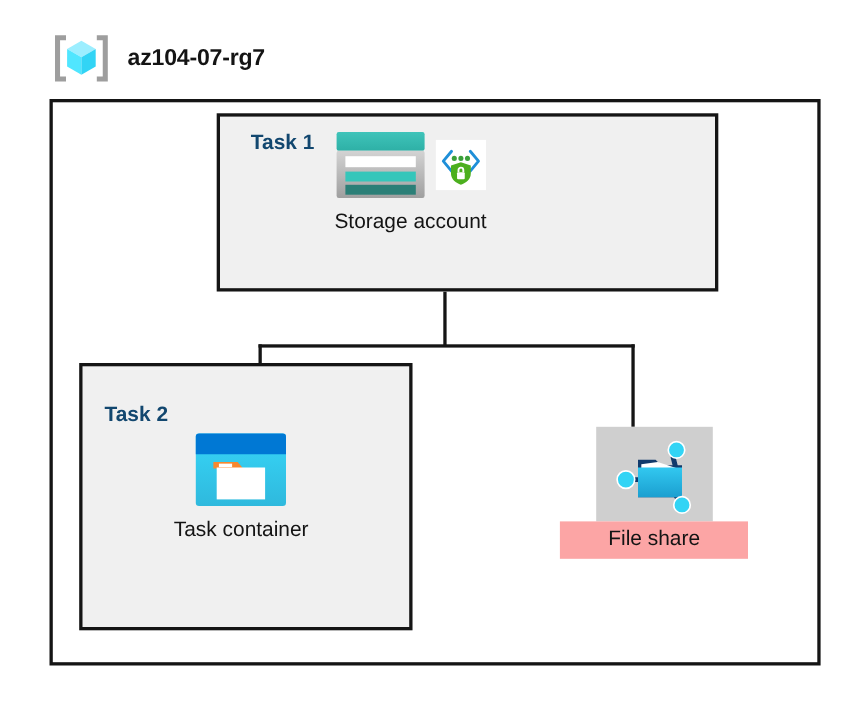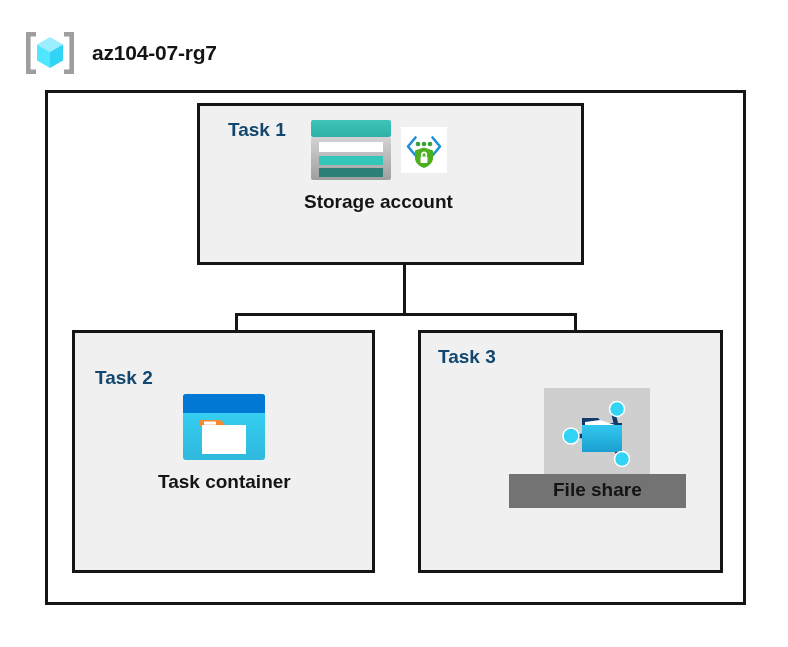--- a/index.html
+++ b/index.html
@@ -19,21 +19,21 @@
   #canvas {
     position: absolute;
     left: 0; top: 0;
     width: 788px;
     height: 647px;
   }
 
   
   .rg-header {
     position: absolute;
-    left: 22px;
+    left: 46px;
     top: 28px;
     display: flex;
     align-items: center;
     gap: 14px;
   }
   .rg-icon {
     width: 56px;
     height: 50px;
     display: block;
   }
@@ -57,21 +57,21 @@
     box-sizing: border-box;
   }
 
   
   .task-box {
     position: absolute;
     background: #f0f0f0;
     border: 3px solid #151515;
     box-sizing: border-box;
   }
-  .task-box.task1 { left: 197px; top: 103px; width: 387px; height: 162px; }
+  .task-box.task1 { left: 197px; top: 103px; width: 456px; height: 162px; }
   .task-box.task2 { left: 72px;  top: 330px; width: 303px; height: 243px; }
   .task-box.task3 { left: 418px; top: 330px; width: 305px; height: 243px; }
 
   .task-label {
     position: absolute;
     font-size: 19px;
     font-weight: bold;
     color: #12476f;
     white-space: nowrap;
   }
@@ -87,29 +87,29 @@
     align-items: center;
   }
   .node-icons {
     display: flex;
     flex-direction: row;
     align-items: center;
     gap: 8px;
   }
   .node-caption {
     font-size: 19px;
-    font-weight: bold;
+    font-weight: normal;
     color: #141414;
     white-space: nowrap;
     margin-top: 7px;
     padding: 2px 6px;
     text-align: right;
   }
   .node-caption.shaded {
-    background: #737373;
+    background: #fca5a5;
     padding: 5px 44px 7px 44px;
     margin-top: 0;
   }
   .icon-plate {
     background: #cfcfcf;
     padding: 6px 14px 4px 14px;
   }
 
   .node.storage { left: 298px; top: 118px; }
   .node.blob    { left: 152px; top: 392px; }
@@ -232,23 +232,20 @@
           <path d="M18 28 L40 28 L45 34 L18 34 Z" fill="#f7882f"></path>
           <rect x="23" y="29.5" width="12" height="3.2" fill="#ffffff"></rect>
 
           <rect x="21" y="33" width="44" height="29" fill="#ffffff"></rect>
         </svg>
       </span>
     </div>
     <div class="node-caption">Task container</div>
   </div>
 
-  <div class="task-box task3">
-    <span class="task-label">Task 3</span>
-  </div>
 
   <div class="node fshare">
     <div class="node-icons icon-plate">
       <span>
         <svg width="78" height="76" viewBox="0 0 78 76" aria-hidden="true">
           <defs>
             <linearGradient id="fsFolder" x1="0" y1="0" x2="0" y2="1">
               <stop offset="0" stop-color="#32c8f0"></stop>
               <stop offset="1" stop-color="#1b9fd0"></stop>
             </linearGradient>

